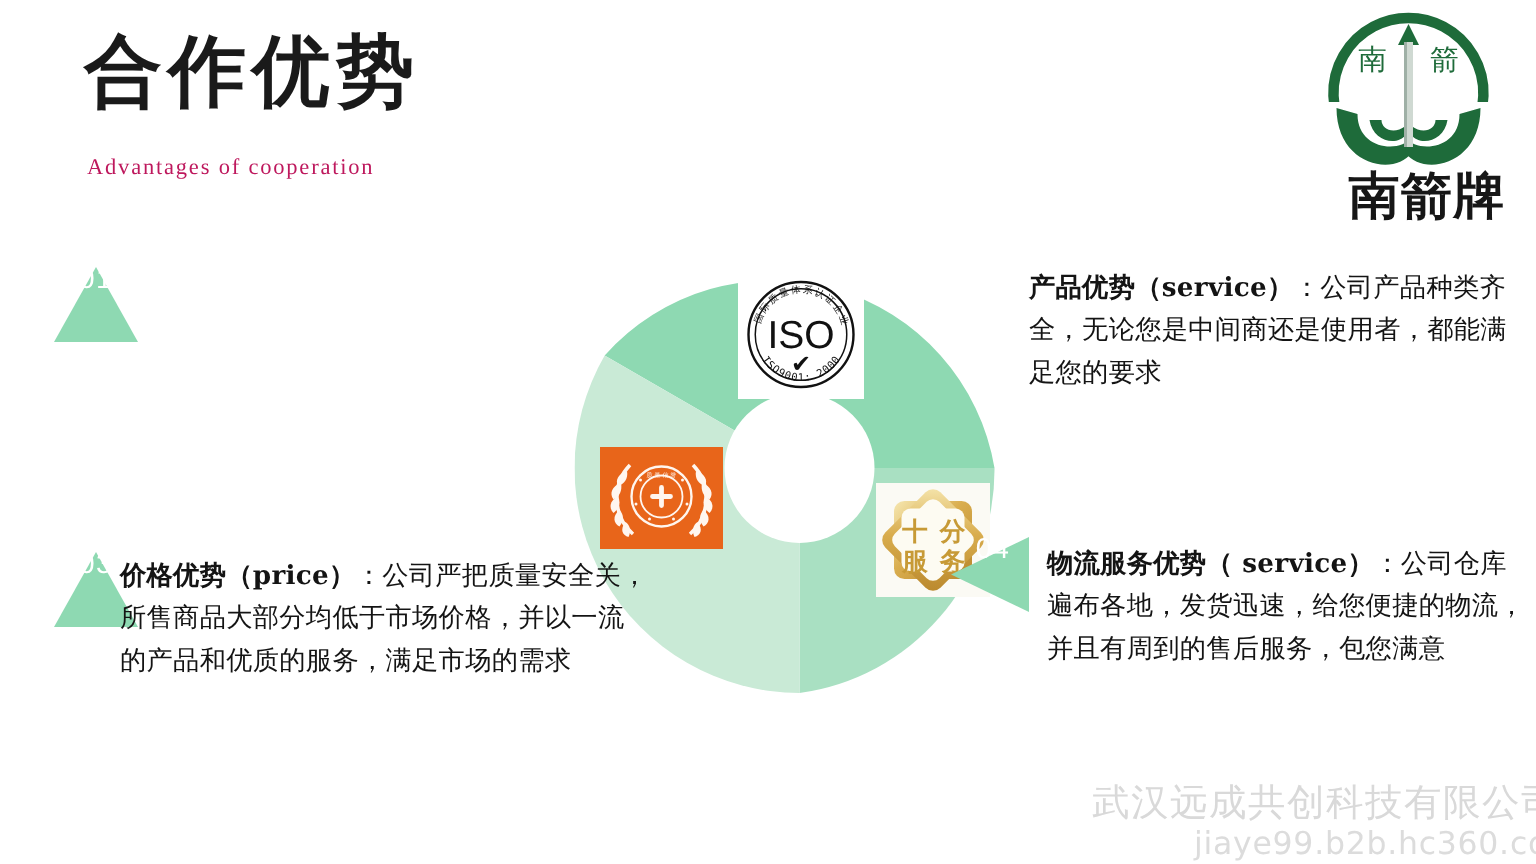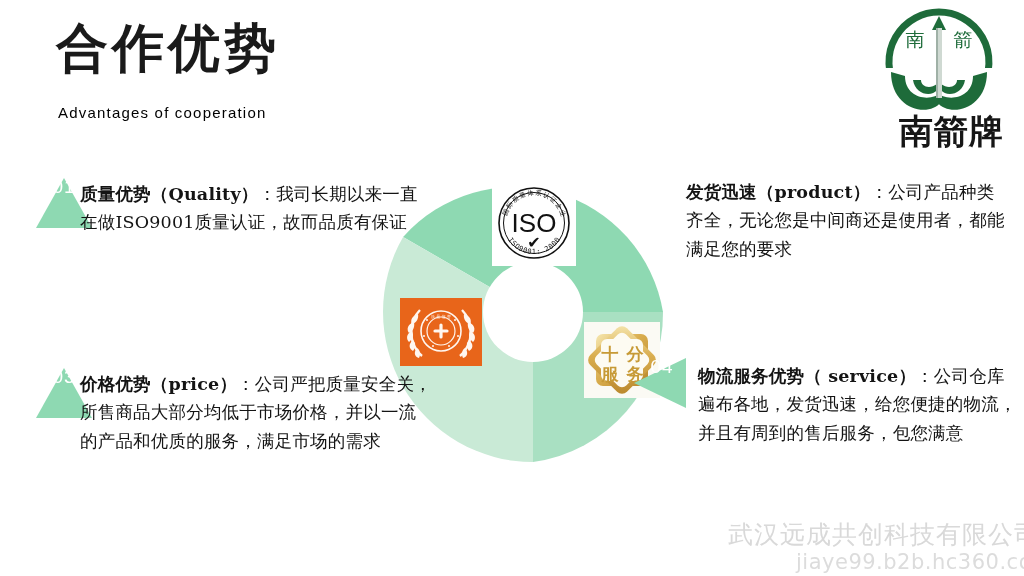--- a/index.html
+++ b/index.html
@@ -23,24 +23,24 @@
     font-size: 52px;
     font-weight: 700;
     letter-spacing: 4px;
     color: #1a1a1a;
     line-height: 1.15;
     white-space: nowrap;
   }
   #subtitle {
     position: absolute;
     left: 58px; top: 104px;
-    font-family: Liberation Sans, sans-serif;
+    font-family: Liberation Serif, serif;
     font-size: 15px;
     letter-spacing: 1.2px;
-    color: #000000;
+    color: #be185d;
     white-space: nowrap;
   }
 
   
   #logo {
     position: absolute;
     right: 20px; top: 6px;
     width: 130px; height: 155px;
   }
   #logo .mark { position: absolute; left: 5px; top: 0; width: 120px; height: 112px; }
@@ -243,26 +243,23 @@
       <text x="51" y="58" text-anchor="middle" font-family="'DejaVu Serif', serif" font-size="17" font-weight="700" fill="#c79a36">务</text>
     </svg>
   </div>
 
   <div class="badge" id="badge-01">
     <svg class="tri" viewBox="0 0 60 54">
       <polygon points="30,2 58,52 2,52" fill="#8ed9b2"></polygon>
     </svg>
     <span class="num">01</span>
   </div>
-  <div class="item-text" id="text-01">
-    <span class="lead">质量优势（Quality）</span><span>：我司长期以来一直在做ISO9001质量认证，故而品质有保证</span>
-  </div>
 
   <div class="item-text" id="text-02">
-    <span class="lead">发货迅速（product）</span><span>：公司产品种类齐全，无论您是中间商还是使用者，都能满足您的要求</span>
+    <span class="lead">产品优势（service）</span><span>：公司产品种类齐全，无论您是中间商还是使用者，都能满足您的要求</span>
   </div>
 
   <div class="badge" id="badge-03">
     <svg class="tri" viewBox="0 0 60 54">
       <polygon points="30,2 58,52 2,52" fill="#8ed9b2"></polygon>
     </svg>
     <span class="num">03</span>
   </div>
   <div class="item-text" id="text-03">
     <span class="lead">价格优势（price）</span><span>：公司严把质量安全关，所售商品大部分均低于市场价格，并以一流的产品和优质的服务，满足市场的需求</span>

